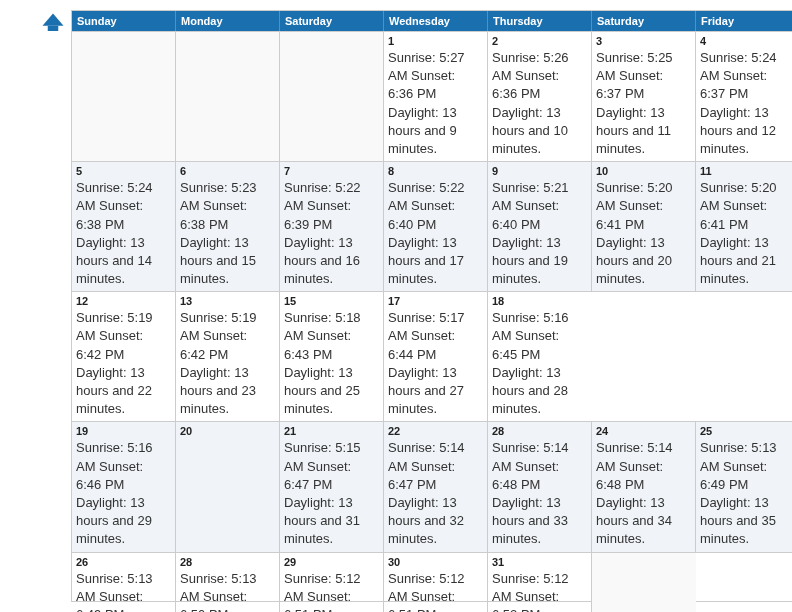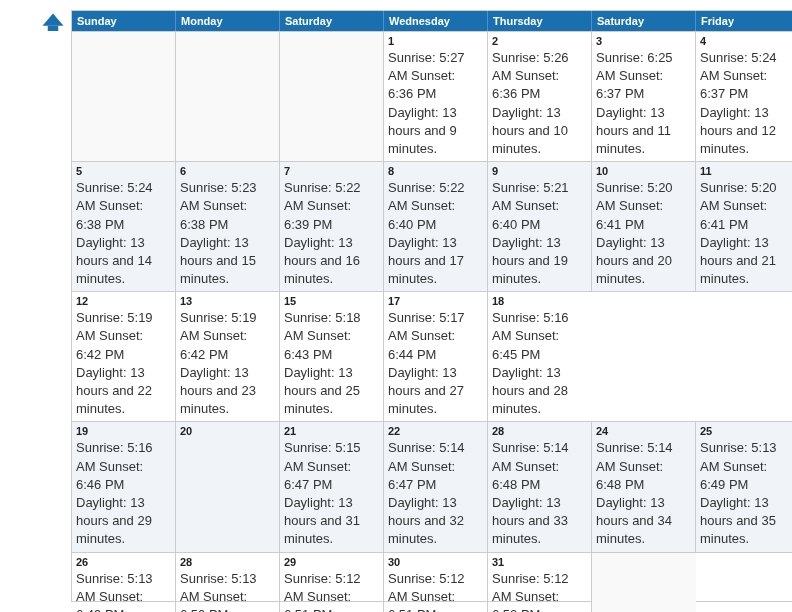--- a/index.html
+++ b/index.html
@@ -150,21 +150,21 @@
 Daylight: 13 hours and 9 minutes.</div>
           </div>
           <div class="cal-cell">
             <div class="day-number">2</div>
             <div class="day-info">Sunrise: 5:26 AM
 Sunset: 6:36 PM
 Daylight: 13 hours and 10 minutes.</div>
           </div>
           <div class="cal-cell">
             <div class="day-number">3</div>
-            <div class="day-info">Sunrise: 6:25 AM
+            <div class="day-info">Sunrise: 5:25 AM
 Sunset: 6:37 PM
 Daylight: 13 hours and 11 minutes.</div>
           </div>
           <div class="cal-cell">
             <div class="day-number">4</div>
             <div class="day-info">Sunrise: 5:24 AM
 Sunset: 6:37 PM
 Daylight: 13 hours and 12 minutes.</div>
           </div>
         </div>

